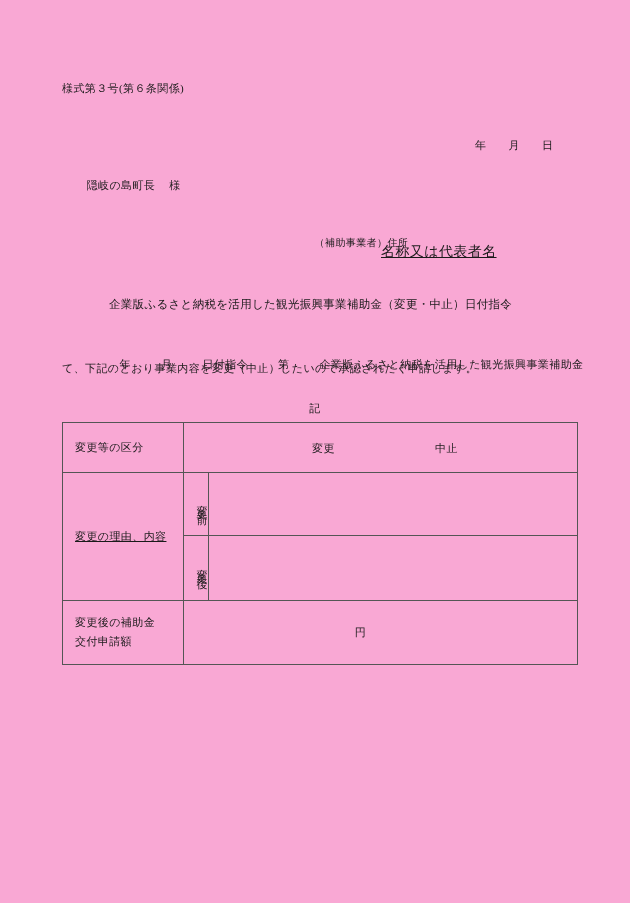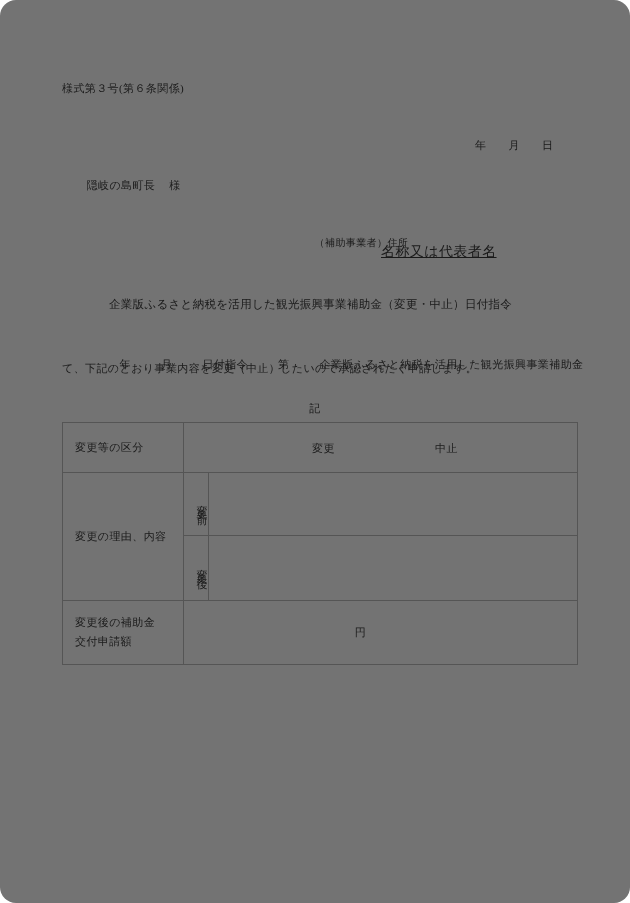--- a/index.html
+++ b/index.html
@@ -13,22 +13,21 @@
     height: 903px;
     position: relative;
     font-family: "Liberation Serif", "DejaVu Serif", serif;
     color: #1a1a1a;
     overflow: hidden;
   }
 
   .page {
     position: absolute;
     inset: 0;
-    background: #737373;
-    border-radius: 16px;
+    background: #f9a8d4;
   }
 
   
   .t {
     position: absolute;
     white-space: pre;
     line-height: 1.55;
     font-size: 10.5px;
     letter-spacing: 0.4px;
   }
@@ -148,21 +147,21 @@
   .vtext {
     writing-mode: vertical-rl;
     text-orientation: upright;
     display: inline-block;
     font-size: 11px;
     line-height: 1.0;
     letter-spacing: 5px;
     margin: 0 auto;
   }
 
-  .label-mid { padding-left: 8px; }
+  .label-mid { padding-left: 8px; text-decoration: underline; }
   .label-two-line { padding: 4px 8px; line-height: 1.75; }
 
   .yen-cell {
     text-align: center;
     font-size: 11px;
   }
   .yen-cell .yen-inner {
     display: inline-block;
     margin-left: -40px;
   }

